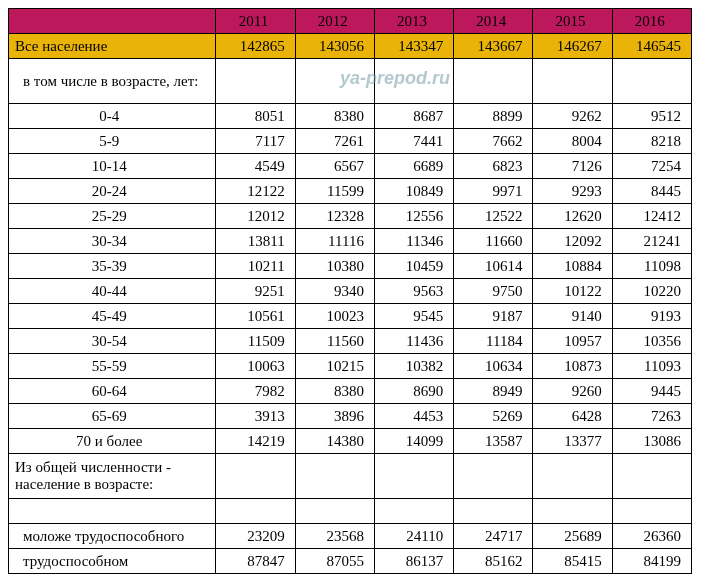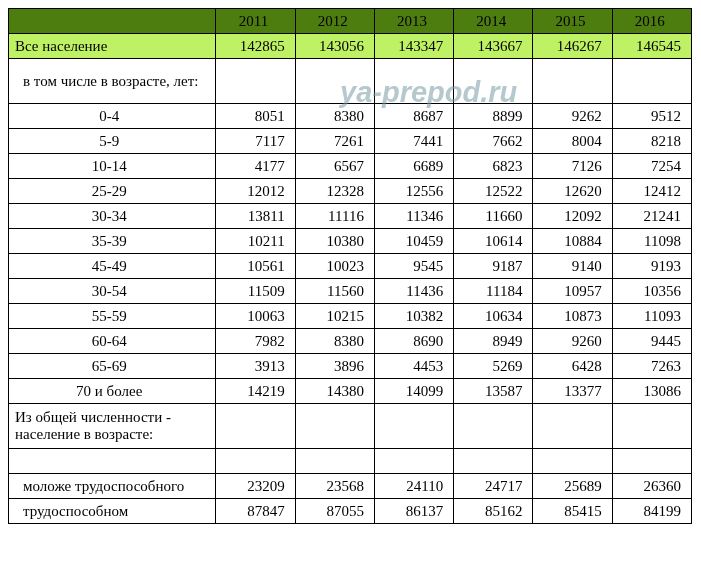--- a/index.html
+++ b/index.html
@@ -15,26 +15,26 @@
     border-collapse: collapse;
     width: 684px;
   }
   td, th {
     border: 1px solid #000;
     padding: 2px 6px;
     height: 20px;
     vertical-align: middle;
   }
   .header-row td {
-    background: #4d7c0f;
+    background: #be185d;
     text-align: center;
     font-weight: normal;
   }
   .total-row td {
-    background: #bef264;
+    background: #eab308;
   }
   .label-col {
     width: 230px;
     text-align: left;
     padding-left: 0;
   }
   .num-col {
     width: 72px;
     text-align: right;
     padding-right: 10px;
@@ -46,24 +46,24 @@
     text-align: left;
     padding-left: 6px;
   }
   .indent-label {
     text-align: left;
     padding-left: 14px;
     border-radius: 21px;
   }
   .watermark {
     position: absolute;
-    top: 76px;
+    top: 68px;
     left: 340px;
     font-family: Arial, sans-serif;
-    font-size: 29px;
+    font-size: 18px;
     font-weight: bold;
     font-style: italic;
     color: rgba(120, 155, 165, 0.55);
     pointer-events: none;
   }
 </style>
 </head>
 <body>
 
 <div class="watermark">ya-prepod.ru</div>
@@ -110,26 +110,35 @@
         <td class="label-col center-label">5-9</td>
         <td class="num-col">7117</td>
         <td class="num-col">7261</td>
         <td class="num-col">7441</td>
         <td class="num-col">7662</td>
         <td class="num-col">8004</td>
         <td class="num-col">8218</td>
       </tr>
       <tr>
         <td class="label-col center-label">10-14</td>
-        <td class="num-col">4177</td>
+        <td class="num-col">4549</td>
         <td class="num-col">6567</td>
         <td class="num-col">6689</td>
         <td class="num-col">6823</td>
         <td class="num-col">7126</td>
         <td class="num-col">7254</td>
+      </tr>
+      <tr>
+        <td class="label-col center-label">20-24</td>
+        <td class="num-col">12122</td>
+        <td class="num-col">11599</td>
+        <td class="num-col">10849</td>
+        <td class="num-col">9971</td>
+        <td class="num-col">9293</td>
+        <td class="num-col">8445</td>
       </tr>
       <tr>
         <td class="label-col center-label">25-29</td>
         <td class="num-col">12012</td>
         <td class="num-col">12328</td>
         <td class="num-col">12556</td>
         <td class="num-col">12522</td>
         <td class="num-col">12620</td>
         <td class="num-col">12412</td>
       </tr>
@@ -145,20 +154,29 @@
       <tr>
         <td class="label-col center-label">35-39</td>
         <td class="num-col">10211</td>
         <td class="num-col">10380</td>
         <td class="num-col">10459</td>
         <td class="num-col">10614</td>
         <td class="num-col">10884</td>
         <td class="num-col">11098</td>
       </tr>
       <tr>
+        <td class="label-col center-label">40-44</td>
+        <td class="num-col">9251</td>
+        <td class="num-col">9340</td>
+        <td class="num-col">9563</td>
+        <td class="num-col">9750</td>
+        <td class="num-col">10122</td>
+        <td class="num-col">10220</td>
+      </tr>
+      <tr>
         <td class="label-col center-label">45-49</td>
         <td class="num-col">10561</td>
         <td class="num-col">10023</td>
         <td class="num-col">9545</td>
         <td class="num-col">9187</td>
         <td class="num-col">9140</td>
         <td class="num-col">9193</td>
       </tr>
       <tr>
         <td class="label-col center-label">30-54</td>

